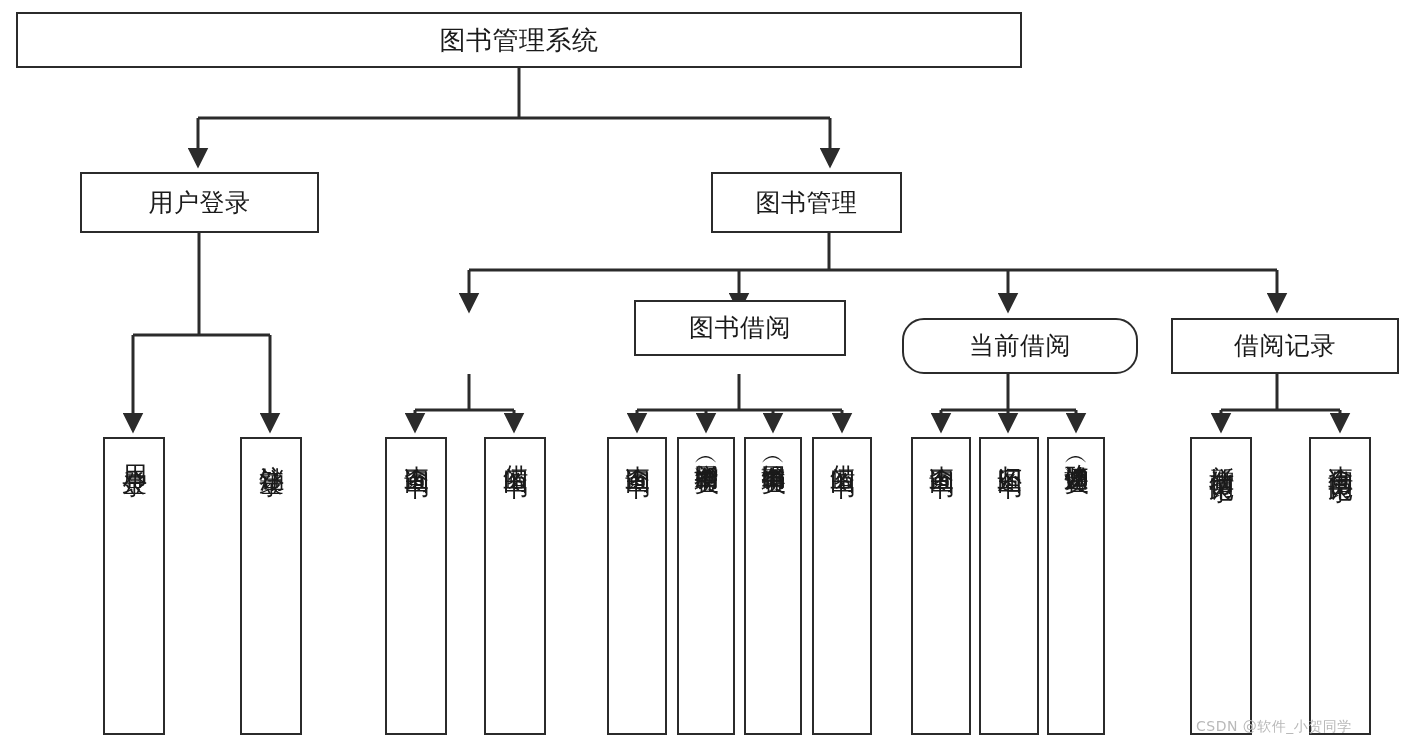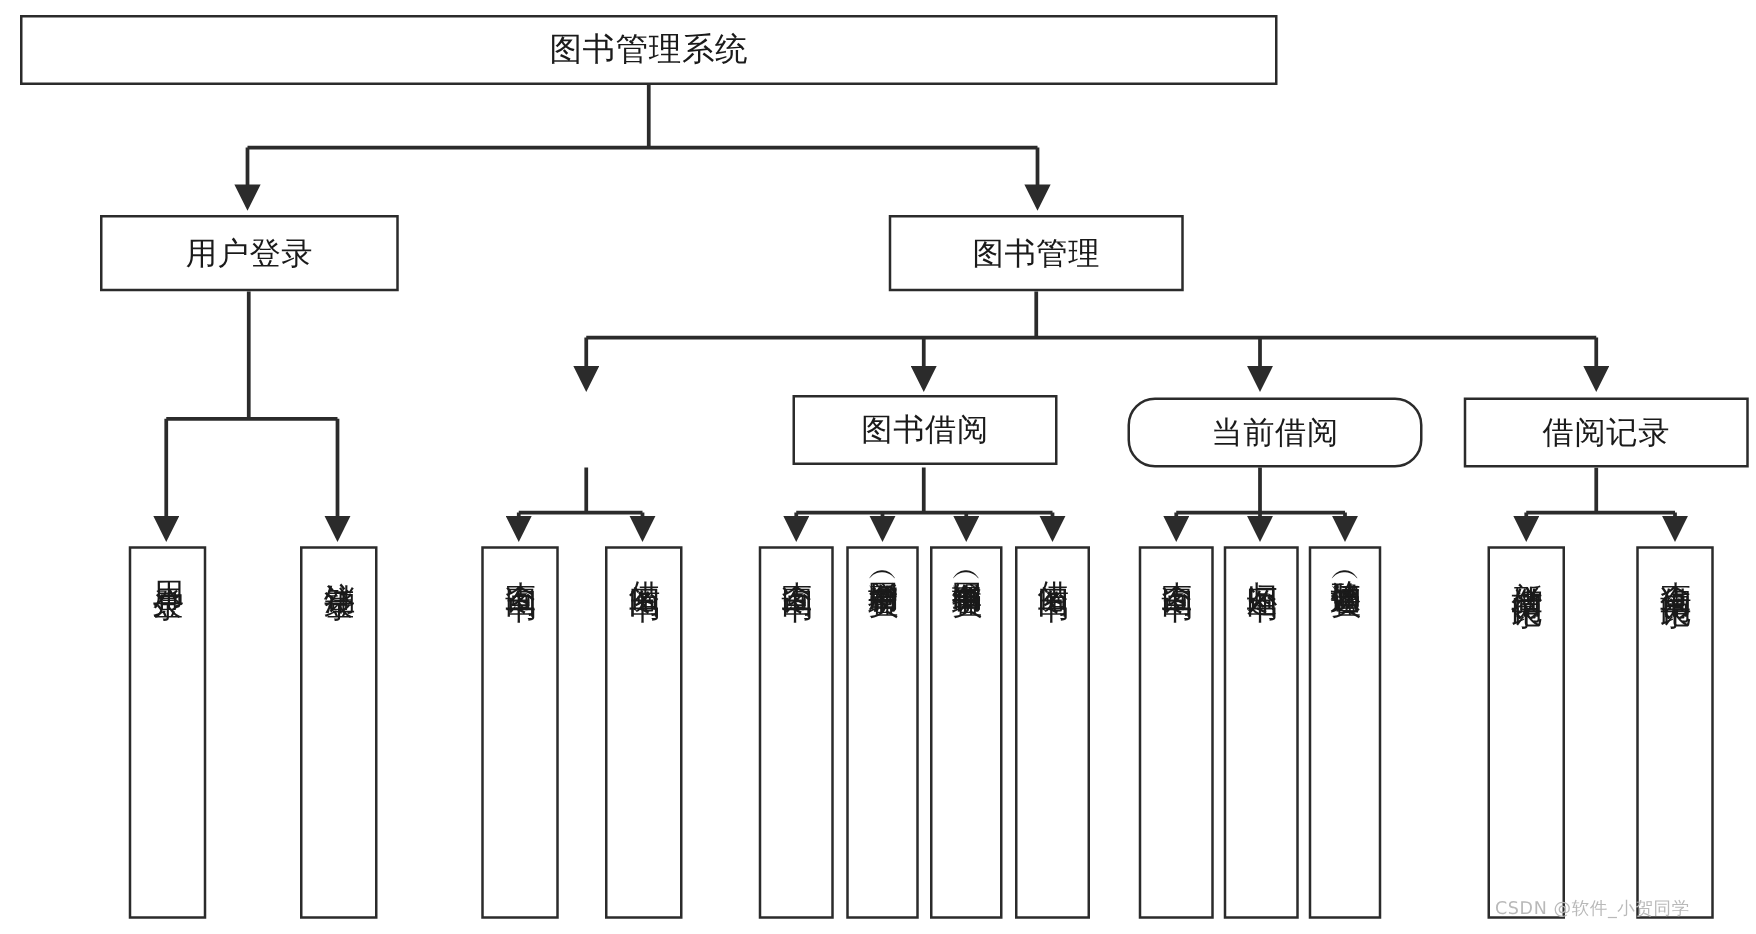--- a/index.html
+++ b/index.html
@@ -131,26 +131,26 @@
   </svg>
 
   <div class="node horiz root" style="left:16px; top:12px; width:1006px; height:56px;">
     <span class="label">图书管理系统</span>
   </div>
 
   <div class="node horiz" style="left:80px; top:172px; width:239px; height:61px;">
     <span class="label">用户登录</span>
   </div>
 
-  <div class="node horiz" style="left:711px; top:172px; width:236px; height:61px;">
+  <div class="node horiz" style="left:711px; top:172px; width:191px; height:61px;">
     <span class="label">图书管理</span>
   </div>
 
 
-  <div class="node horiz" style="left:634px; top:316px; width:212px; height:56px;">
+  <div class="node horiz" style="left:634px; top:300px; width:212px; height:56px;">
     <span class="label">图书借阅</span>
   </div>
 
   <div class="node horiz" style="left:902px; top:318px; width:236px; height:56px;border-radius:22px;">
     <span class="label">当前借阅</span>
   </div>
 
   <div class="node horiz" style="left:1171px; top:318px; width:228px; height:56px;">
     <span class="label">借阅记录</span>
   </div>

